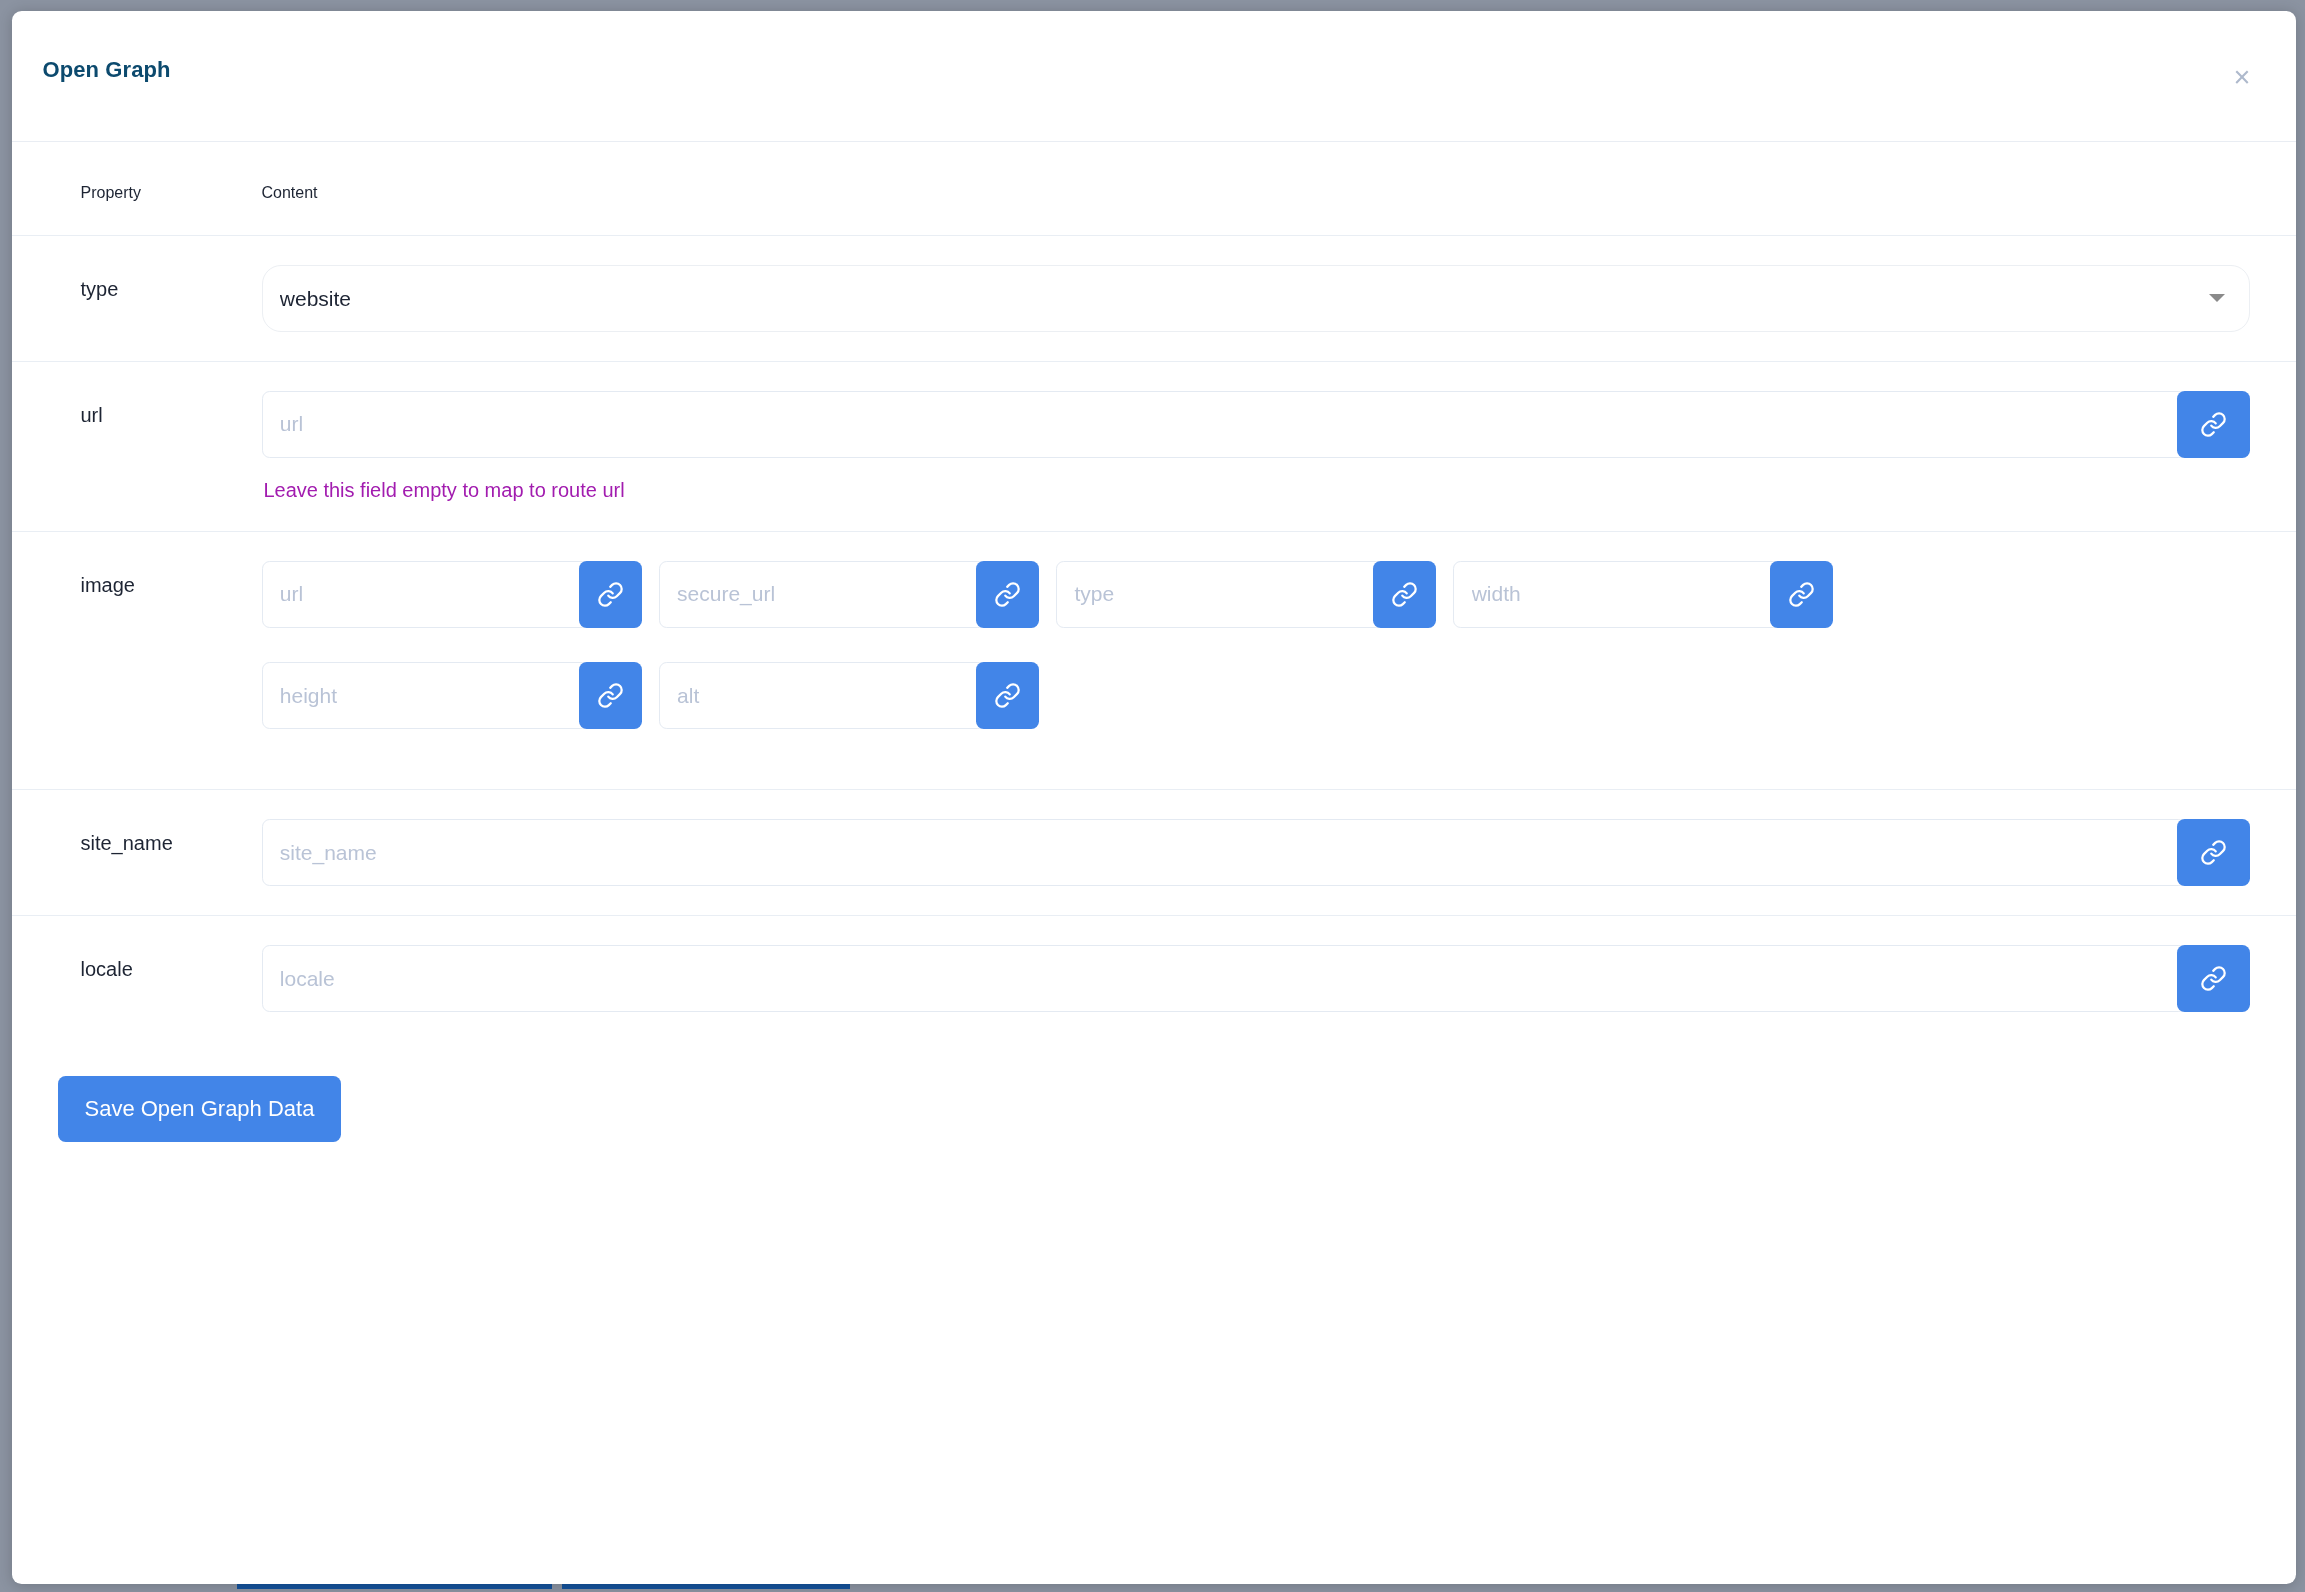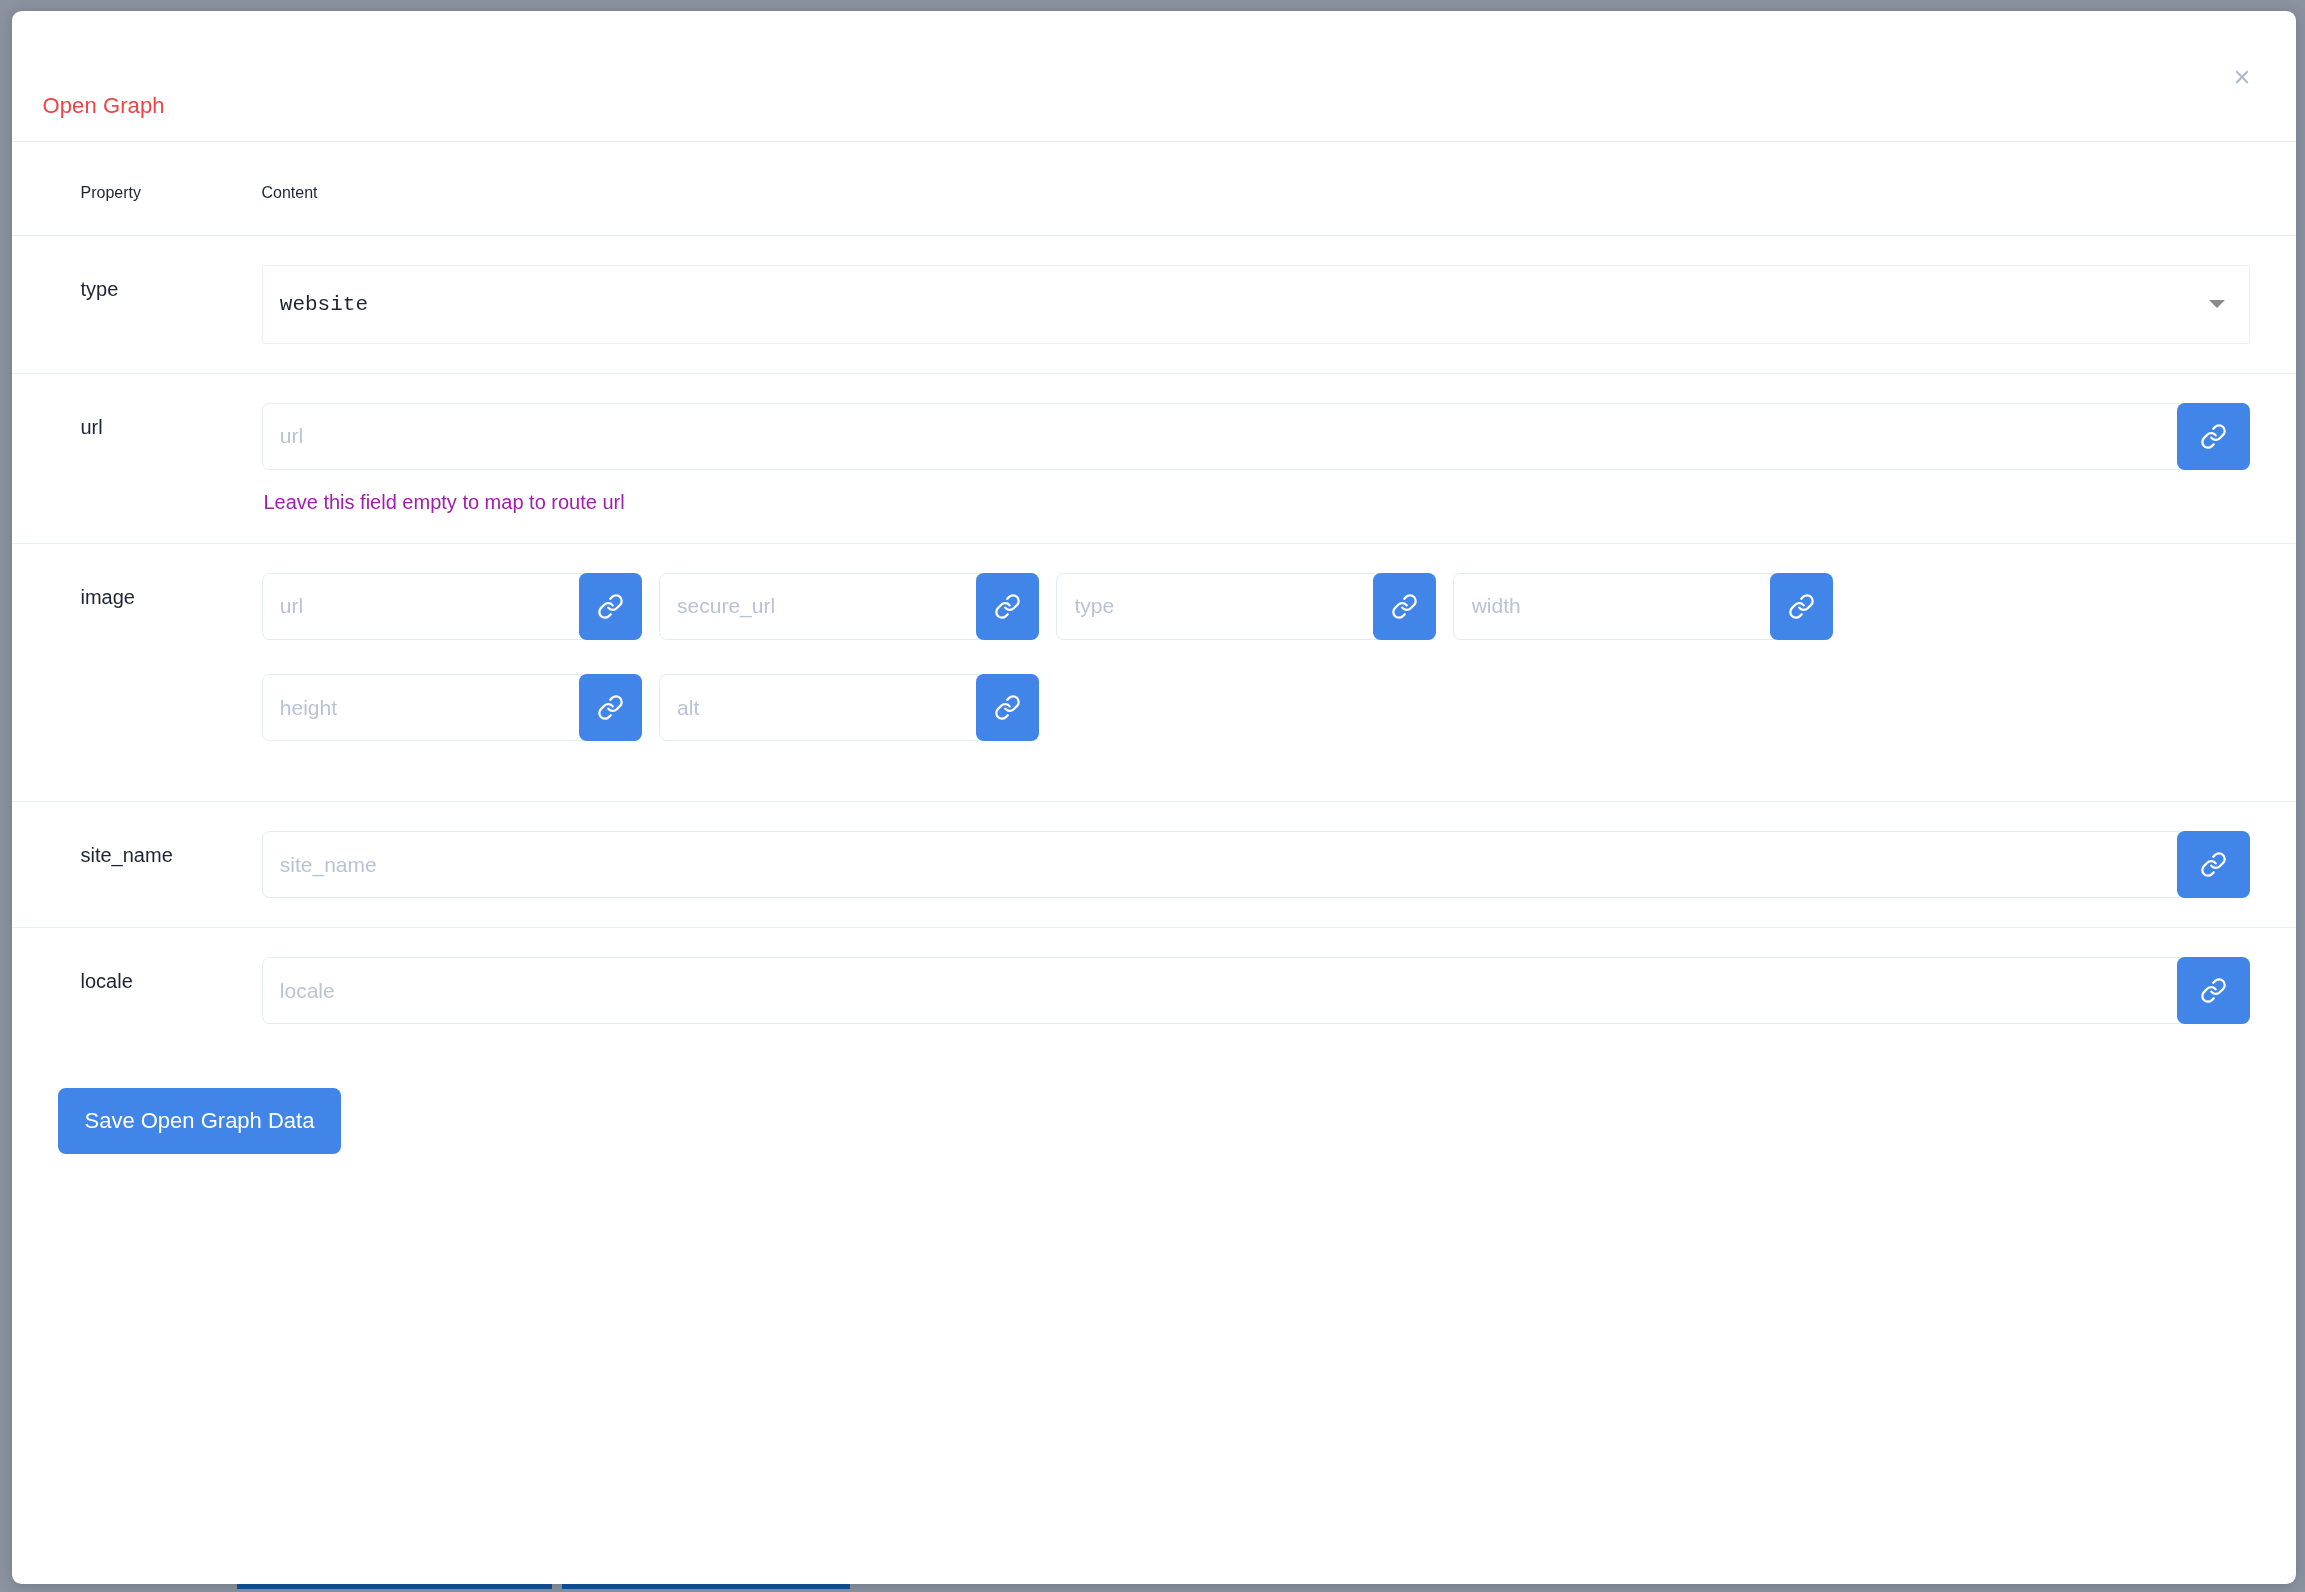--- a/index.html
+++ b/index.html
@@ -42,24 +42,23 @@
   .modal-header {
     position: relative;
     height: 131px;
     border-bottom: 1.9px solid #e9edf3;
   }
   .modal-title {
     position: absolute;
     left: 31px;
     top: 46px;
     font-size: 22px;
-    font-weight: 400;
-    color: #ef4444;
+    font-weight: 700;
+    color: #0c4a6e;
     letter-spacing: 0.1px;
-    margin-top: 36px;
   }
   .close-icon {
     position: absolute;
     right: 37px;
     top: 50px;
     width: 33px;
     height: 33px;
     display: flex;
     align-items: center;
     justify-content: center;
@@ -146,25 +145,25 @@
   }
   .link-btn svg { width: 27px; height: 27px; display: block; }
 
   
   .select-wrap {
     position: relative;
     width: 100%;
   }
   .sel {
     width: 100%;
-    height: 79px;
+    height: 67px;
     border: 1.9px solid #eceff3;
-    border-radius: 2px;
+    border-radius: 19px;
     background: #fff;
-    font-family: Liberation Mono, monospace;
+    font-family: Liberation Sans, sans-serif;
     font-size: 21px;
     color: #1d2433;
     padding: 0 48px 0 17.3px;
     appearance: none;
     -webkit-appearance: none;
     outline: none;
     cursor: pointer;
   }
   .sel-arrow {
     position: absolute;

